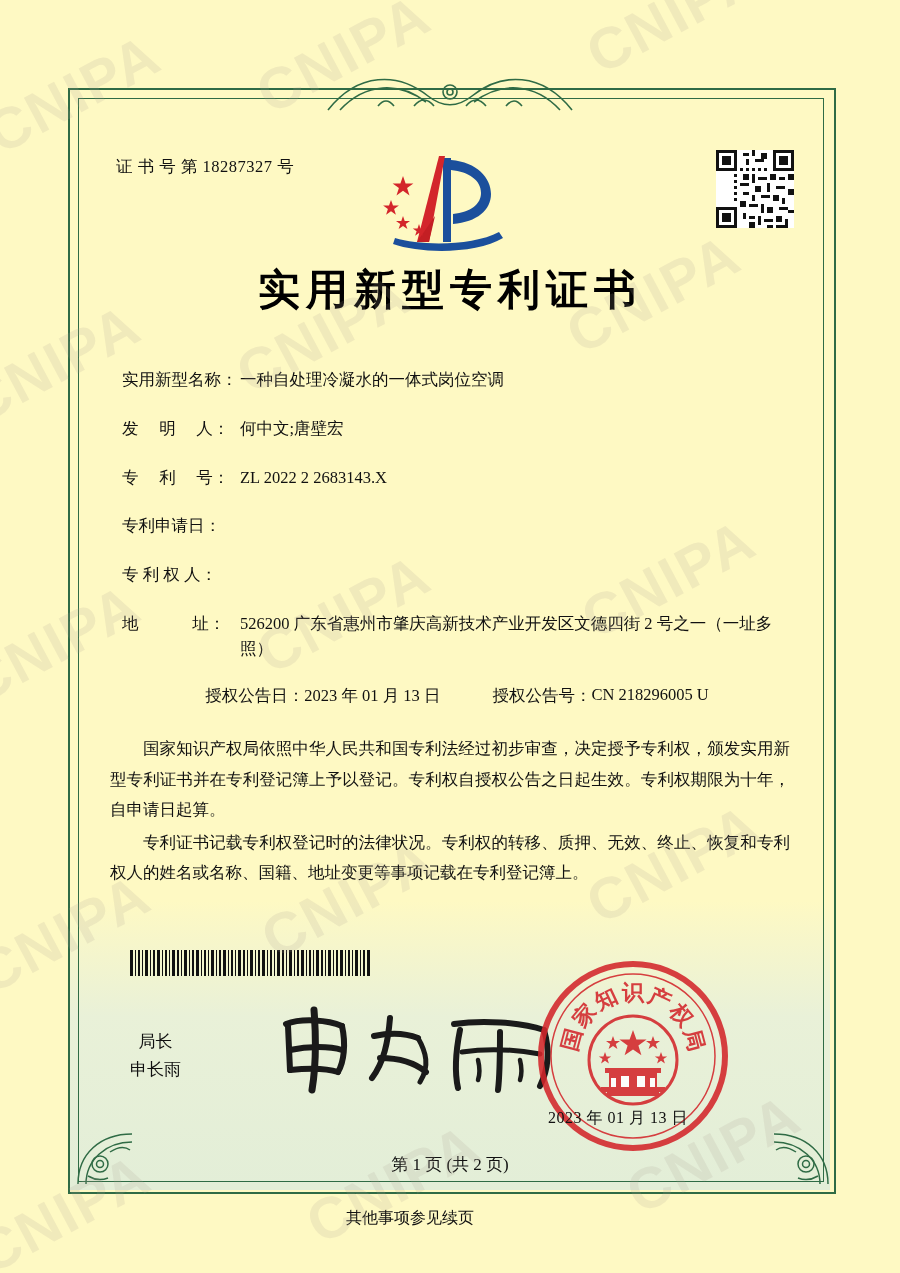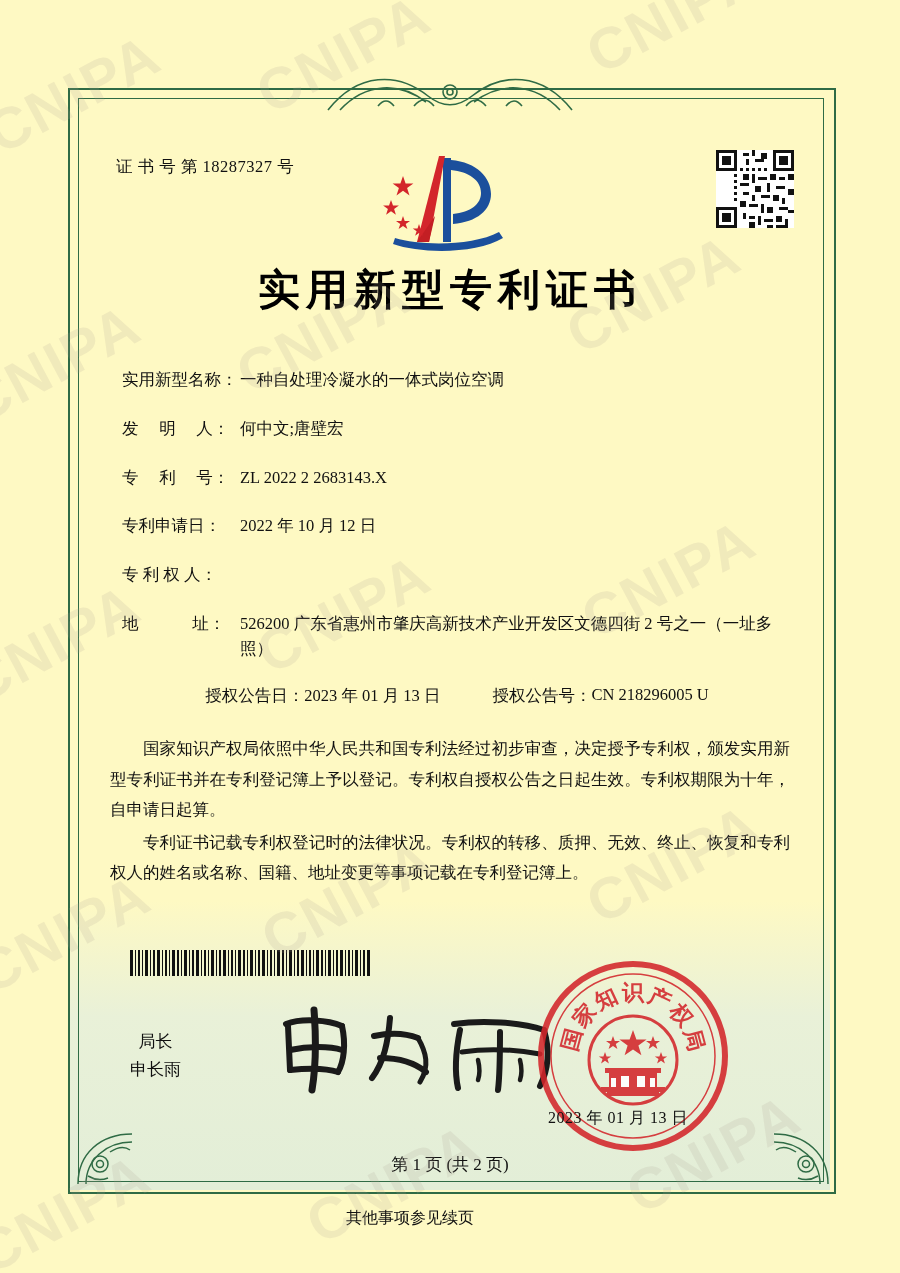--- a/index.html
+++ b/index.html
@@ -371,21 +371,20 @@
       <div class="field-row">
         <span class="field-label">发　 明　 人：</span>
         <span class="field-value">何中文;唐壁宏</span>
       </div>
       <div class="field-row">
         <span class="field-label">专　 利　 号：</span>
         <span class="field-value mono">ZL 2022 2 2683143.X</span>
       </div>
       <div class="field-row">
         <span class="field-label">专利申请日：</span>
-        <span class="field-value">2022 年 10 月 12 日</span>
       </div>
       <div class="field-row">
         <span class="field-label">专 利 权 人：</span>
       </div>
       <div class="field-row">
         <span class="field-label">地　　　 址：</span>
         <span class="field-value">526200 广东省惠州市肇庆高新技术产业开发区文德四街 2 号之一（一址多照）</span>
       </div>
       <div class="row-double">
         <div class="half">

